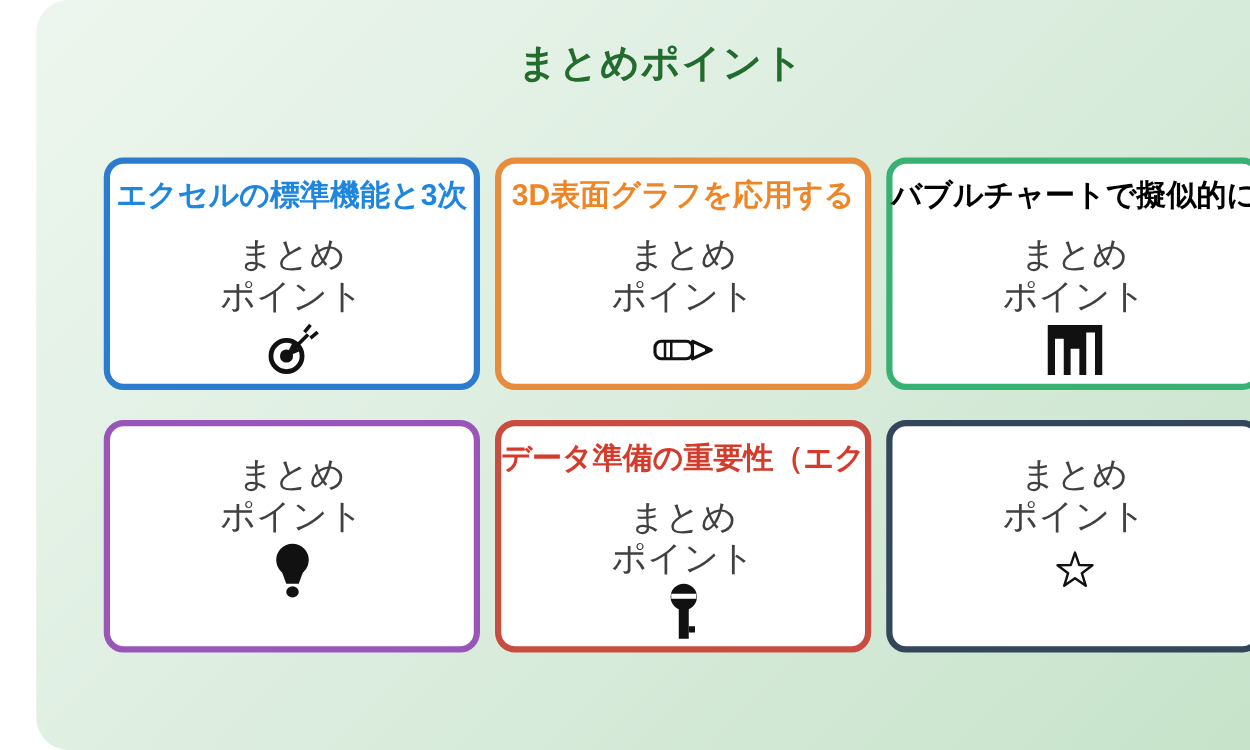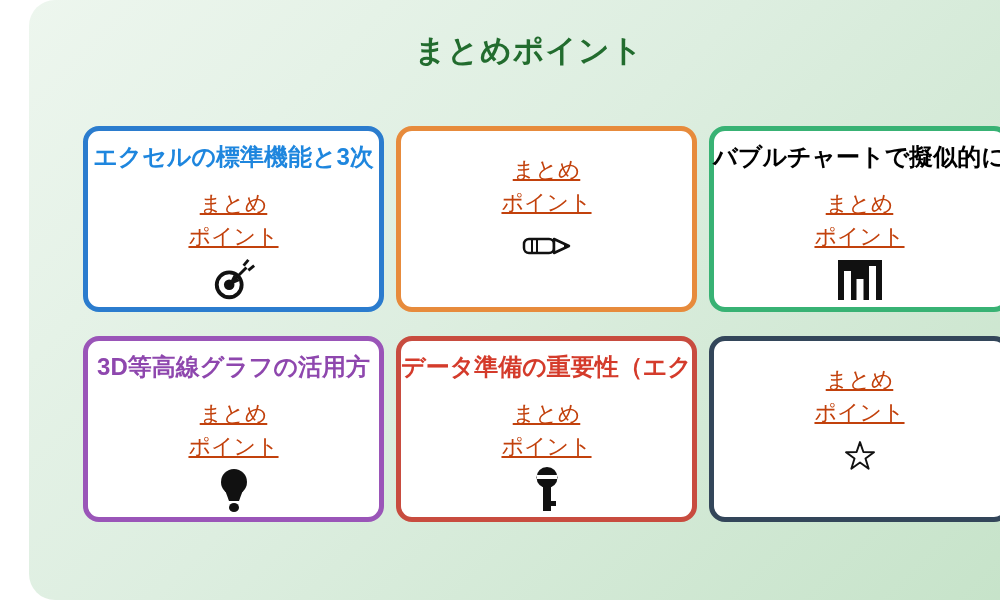--- a/index.html
+++ b/index.html
@@ -21,21 +21,21 @@
     width:301px;height:186px;box-sizing:border-box;background:#ffffff;
     border:5px solid #888;border-radius:16px;
     display:flex;flex-direction:column;align-items:center;
     padding-top:9px;
   }
   .card-title{
     font-size:24px;font-weight:bold;line-height:34px;white-space:nowrap;
     text-align:center;flex:0 0 auto;
   }
   .card-sub{
-    margin-top:13px;color:#c2410c;font-size:22px;line-height:33px;text-align:center;text-decoration:underline;
+    margin-top:13px;color:#404040;font-size:28px;line-height:33px;text-align:center;
   }
   .card-sub span{display:block;}
   .card-icon{
     margin-top:3px;height:48px;display:flex;align-items:center;justify-content:center;
   }
   .card-icon svg{display:block;}
 </style>
 </head>
 <body>
 
@@ -57,20 +57,21 @@
           <circle cx="19" cy="29" r="5.5" fill="#111"></circle>
           <line x1="37" y1="11" x2="24" y2="24" stroke="#111" stroke-width="3"></line>
           <polygon points="18,30 30,25 24,18" fill="#111"></polygon>
           <line x1="39" y1="3" x2="34" y2="9" stroke="#111" stroke-width="3"></line>
           <line x1="45" y1="9" x2="39" y2="14" stroke="#111" stroke-width="3"></line>
         </svg>
       </div>
     </div>
 
     <div class="card" style="border-color: rgb(231, 139, 60);">
+      <div class="card-title" style="color: rgb(238, 133, 38);">3D表面グラフを応用する</div>
       <div class="card-sub">
         <span>まとめ</span>
         <span>ポイント</span>
       </div>
       <div class="card-icon">
         <svg width="52" height="22" viewBox="0 0 52 22">
           <rect x="3" y="4" width="30" height="14" rx="5" fill="#fff" stroke="#111" stroke-width="2.5"></rect>
           <line x1="11" y1="4" x2="11" y2="18" stroke="#111" stroke-width="2"></line>
           <line x1="16" y1="4" x2="16" y2="18" stroke="#111" stroke-width="2"></line>
           <polygon points="33,4 48,11 33,18" fill="#fff" stroke="#111" stroke-width="2.5" stroke-linejoin="round"></polygon>
@@ -89,21 +90,20 @@
         <svg width="44" height="40" viewBox="0 0 44 40">
           <rect x="0" y="0" width="44" height="40" fill="#111"></rect>
           <rect x="6" y="11" width="7" height="29" fill="#fff"></rect>
           <rect x="18.5" y="19" width="7" height="21" fill="#fff"></rect>
           <rect x="31" y="6" width="7" height="34" fill="#fff"></rect>
         </svg>
       </div>
     </div>
 
     <div class="card" style="border-color: rgb(154, 85, 184);">
-      <div class="card-title" style="color: rgb(142, 71, 174);">3D等高線グラフの活用方</div>
       <div class="card-sub">
         <span>まとめ</span>
         <span>ポイント</span>
       </div>
       <div class="card-icon">
         <svg width="34" height="46" viewBox="0 0 34 46">
           <circle cx="17" cy="15" r="13" fill="#111"></circle>
           <polygon points="8,23 26,23 22,34 12,34" fill="#111"></polygon>
           <ellipse cx="17" cy="40.5" rx="5" ry="4.5" fill="#111"></ellipse>
         </svg>

